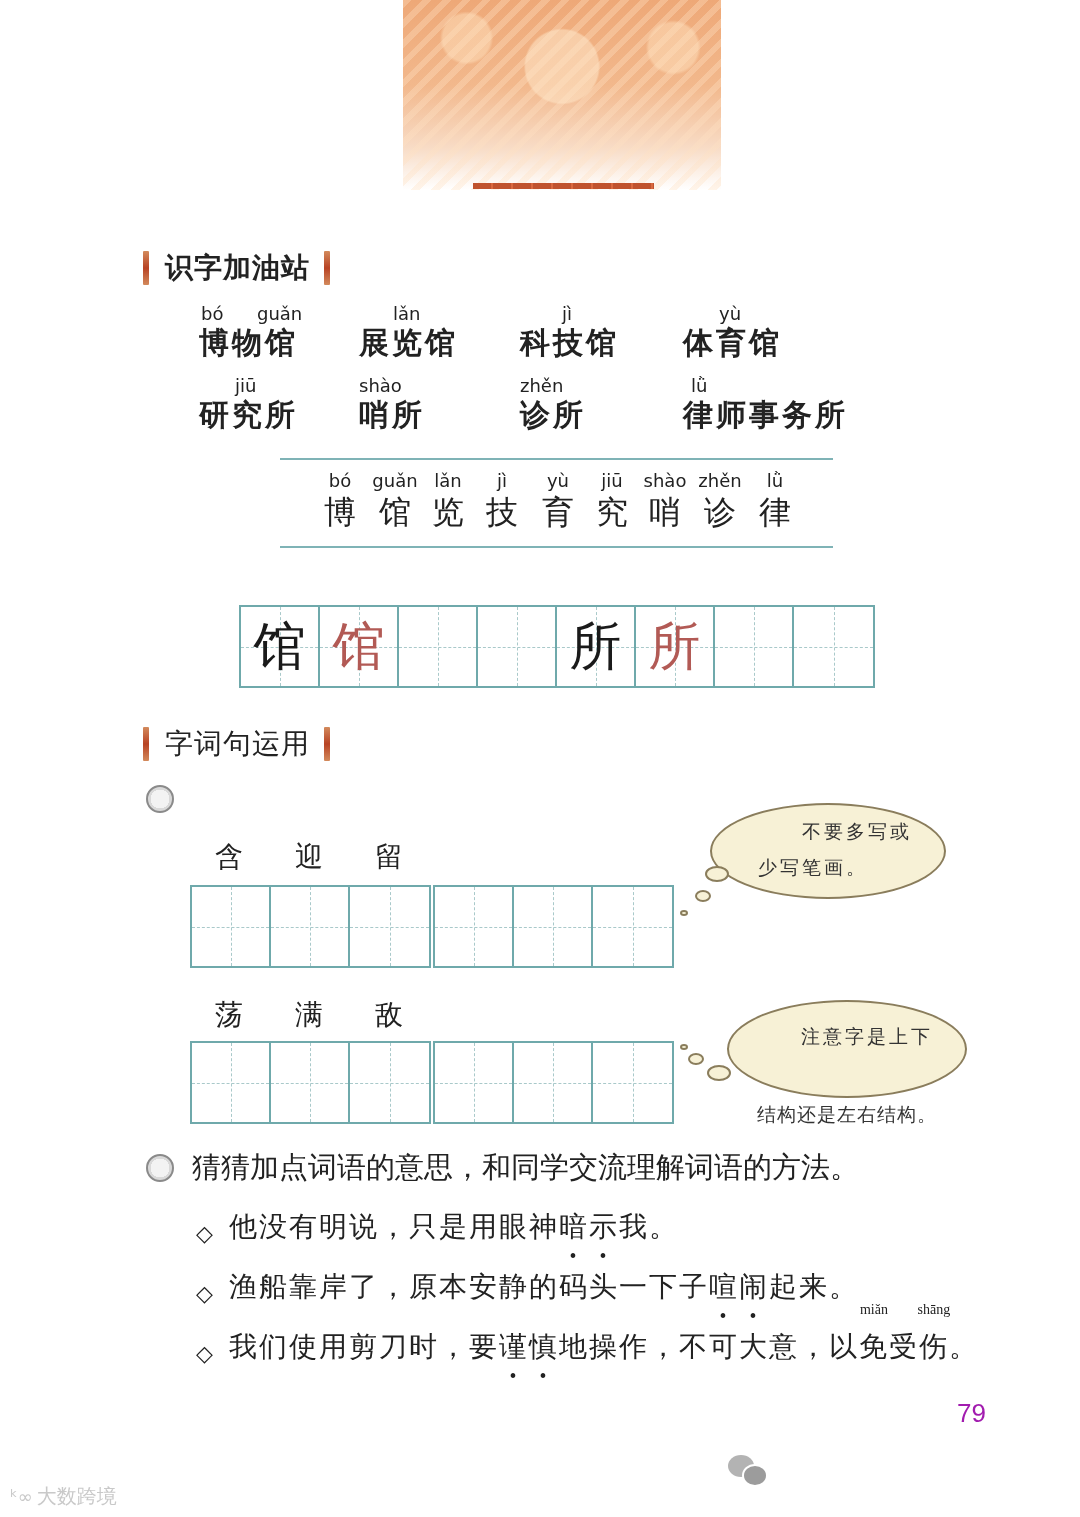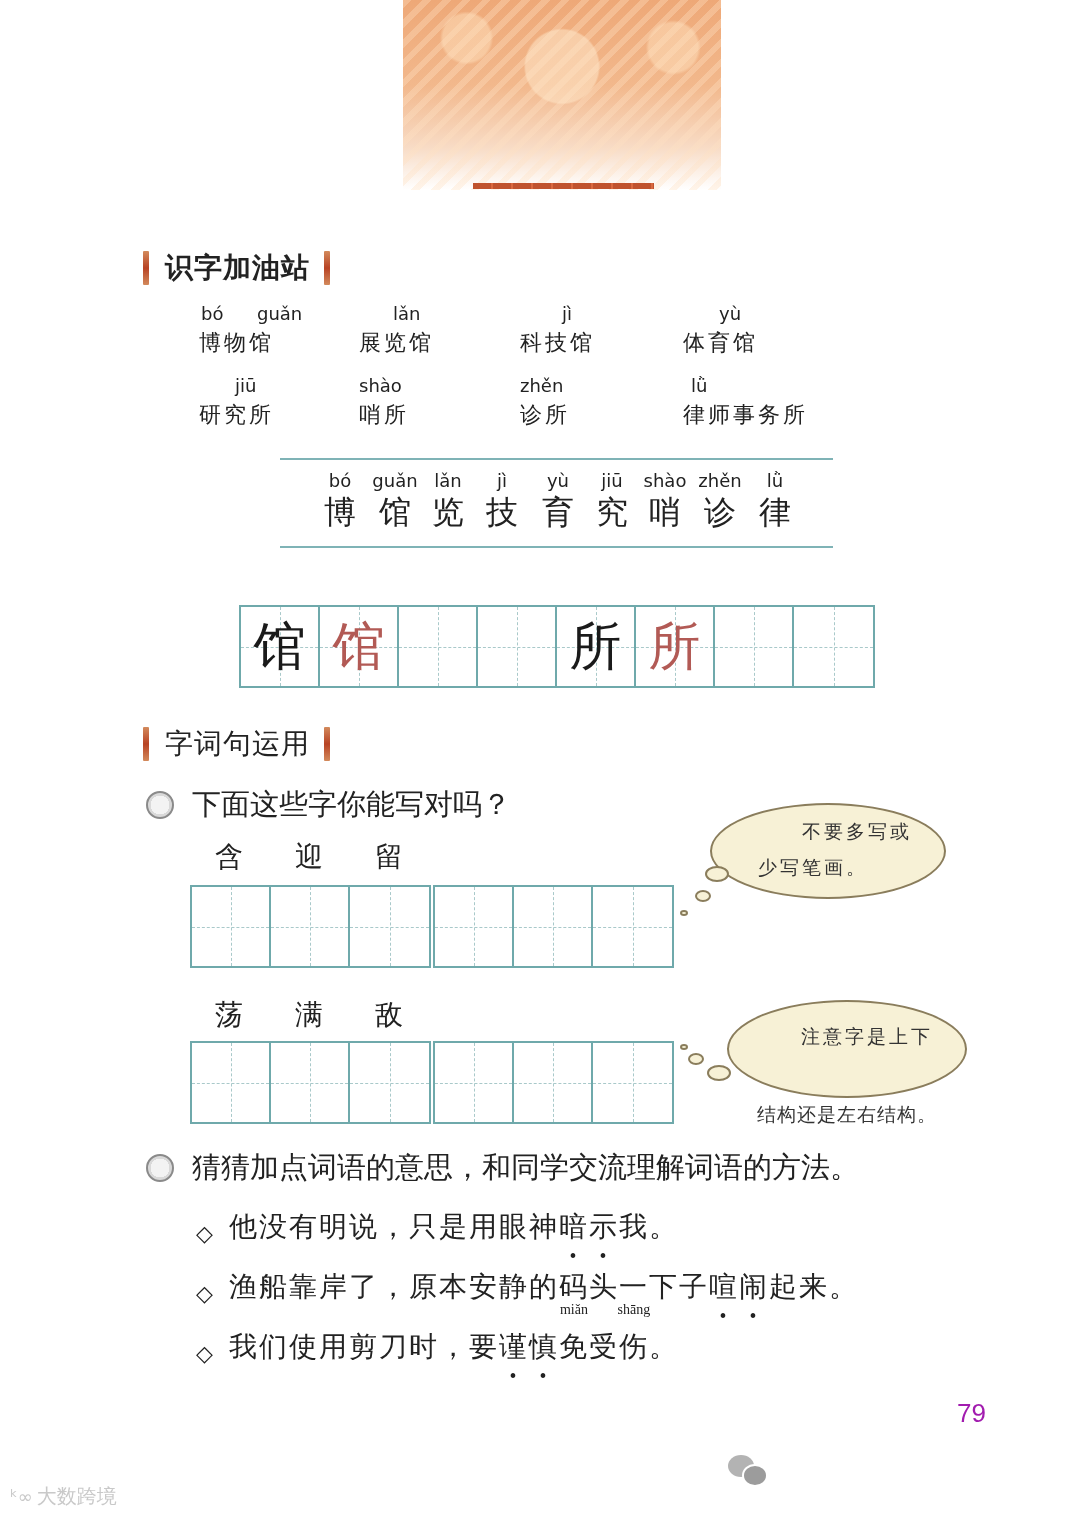--- a/index.html
+++ b/index.html
@@ -37,21 +37,21 @@
     }
     .section-head .txt { margin: 0 14px 0 16px; letter-spacing: 1px; }
 
     
     .word { position: absolute; text-align: left; }
     .word .py {
       font-family: "DejaVu Sans", "Liberation Sans", sans-serif; font-size: 18px; color: #222;
       height: 22px; position: relative;
     }
     .word .py span { position: absolute; top: 0; white-space: nowrap; }
-    .word .hz { font-size: 22px; letter-spacing: 3px; line-height: 36px; font-family: "DejaVu Serif", serif; }
+    .word .hz { font-size: 30px; letter-spacing: 3px; line-height: 36px; font-family: "DejaVu Serif", serif; font-weight: bold; }
 
     
     .char-strip {
       position: absolute; left: 280px; top: 458px; width: 553px; height: 90px;
       border-top: 2px solid #7fb3b6; border-bottom: 2px solid #7fb3b6;
     }
     .char-strip .cell { position: absolute; top: 10px; width: 50px; text-align: center; }
     .char-strip .cell .py { font-family: "DejaVu Sans", "Liberation Sans", sans-serif; font-size: 18px; height: 22px; white-space: nowrap; }
     .char-strip .cell .hz { font-size: 32px; line-height: 40px; }
 
@@ -254,21 +254,20 @@
   </div>
 
 <div class="section-head" style="top:727px;">
   <span class="bar"></span>
   <span class="txt">字词句运用</span>
   <span class="bar"></span>
 </div>
 
 <div class="exercise" style="top:785px;">
   <span class="badge"></span>
-  <span>下面这些字你能写对吗？</span>
 </div>
 
 <div class="chars-row" style="top:838px;">
   <span>含</span>
   <span>迎</span>
   <span>留</span>
 </div>
 
 <div class="grid" style="left:190px; top:885px;" id="g1a">
     <div class="box"></div>
@@ -333,20 +332,21 @@
   <span class="dotted">喧</span>
   <span class="dotted">闹</span>
   <span>起来。</span>
 </div>
 
 <div class="sentence" style="top:1328px;">
   <span class="diamond">◇</span>
   <span>我们使用剪刀时，要</span>
   <span class="dotted">谨</span>
   <span class="dotted">慎</span>
+  <span>地操作，不可大意，以</span>
   <span class="pinyin-over"><span class="py">miǎn</span><span>免</span></span>
   <span class="pinyin-over"><span>受</span></span>
   <span class="pinyin-over"><span class="py">shāng</span><span>伤</span></span>
   <span>。</span>
 </div>
 
 <div class="page-number">79</div>
 
 <div class="wm-right">
   <span class="wechat"></span>

